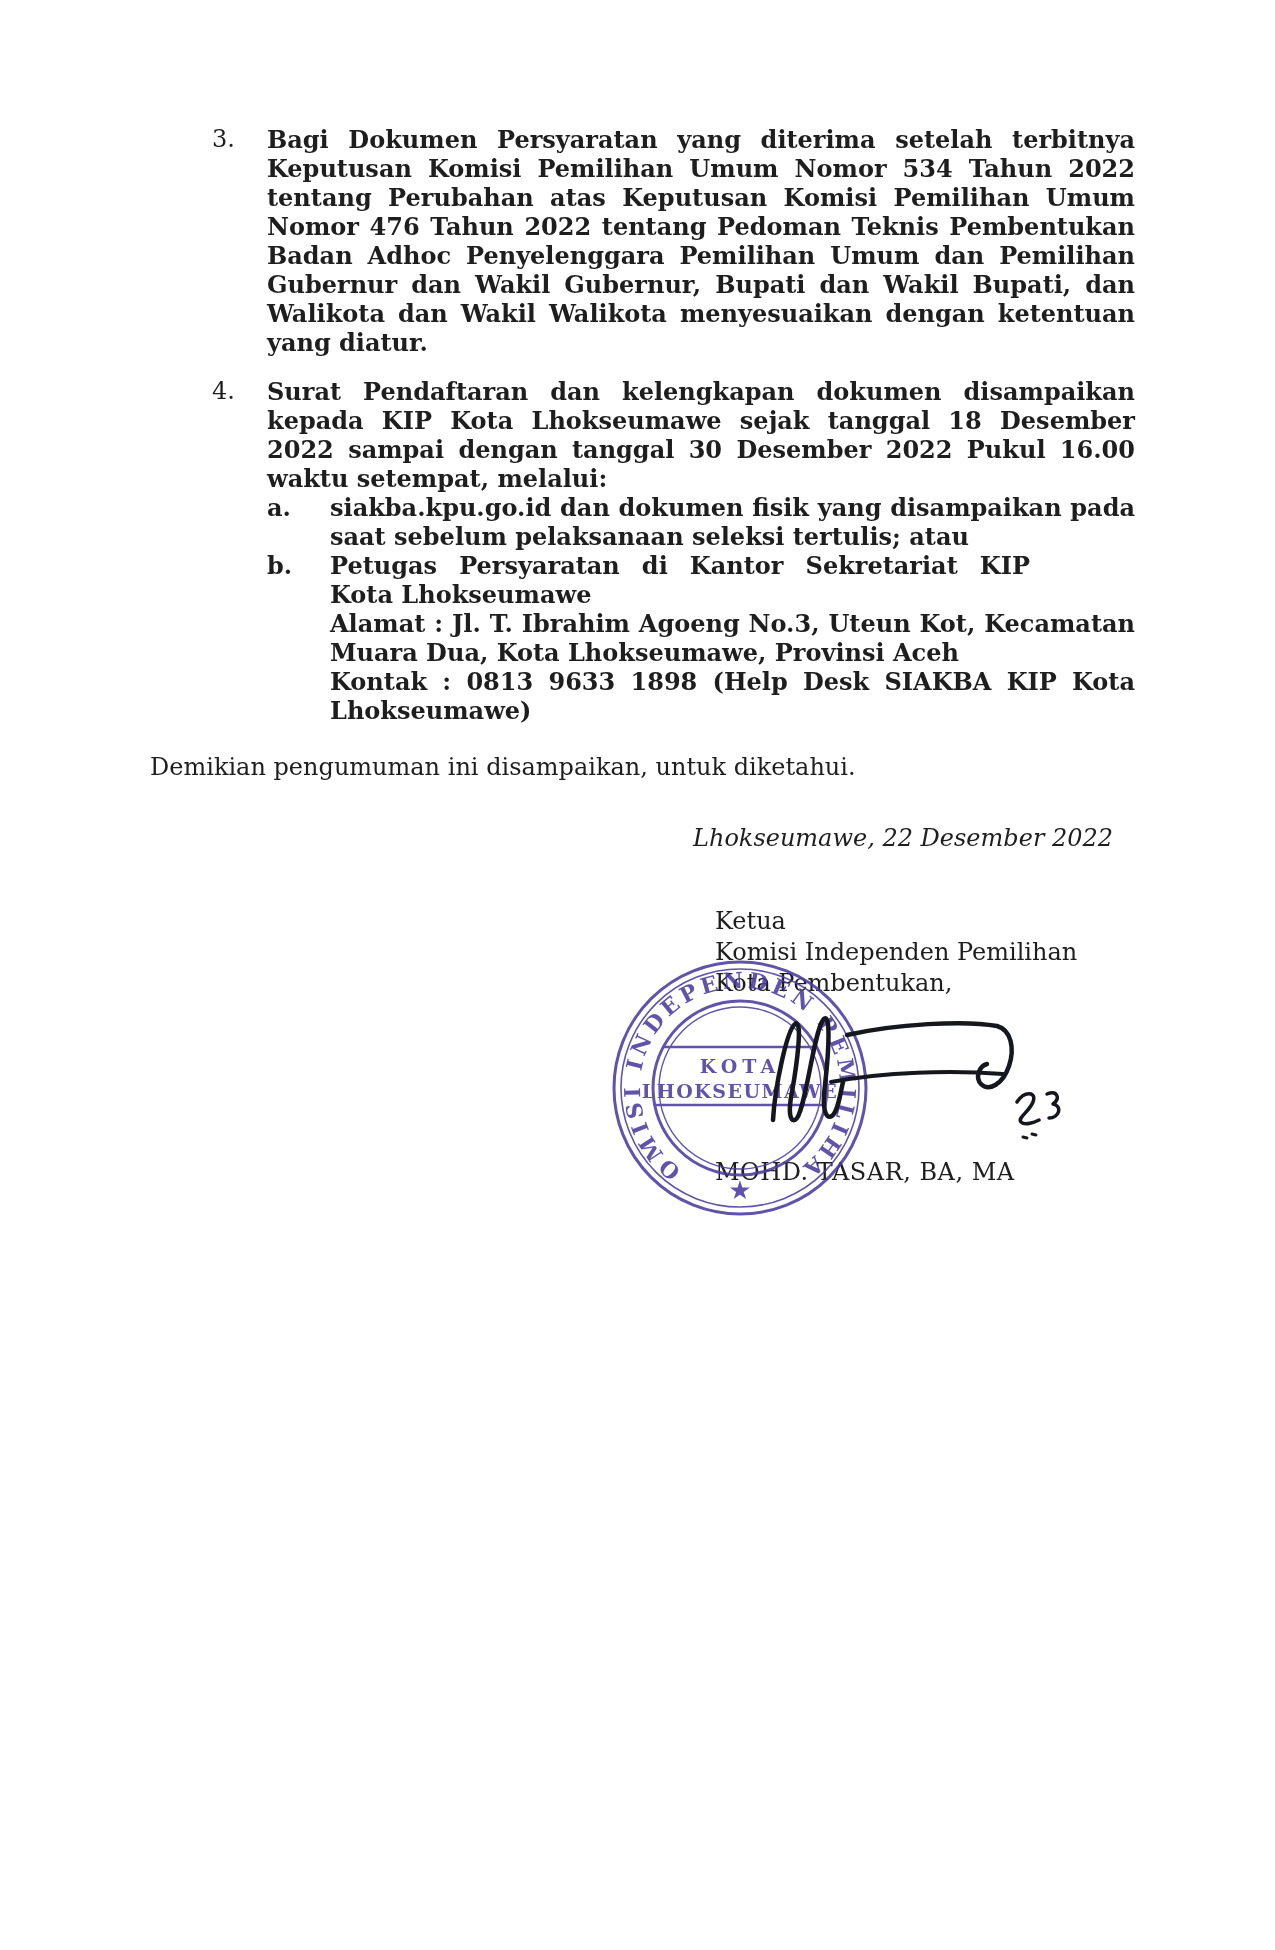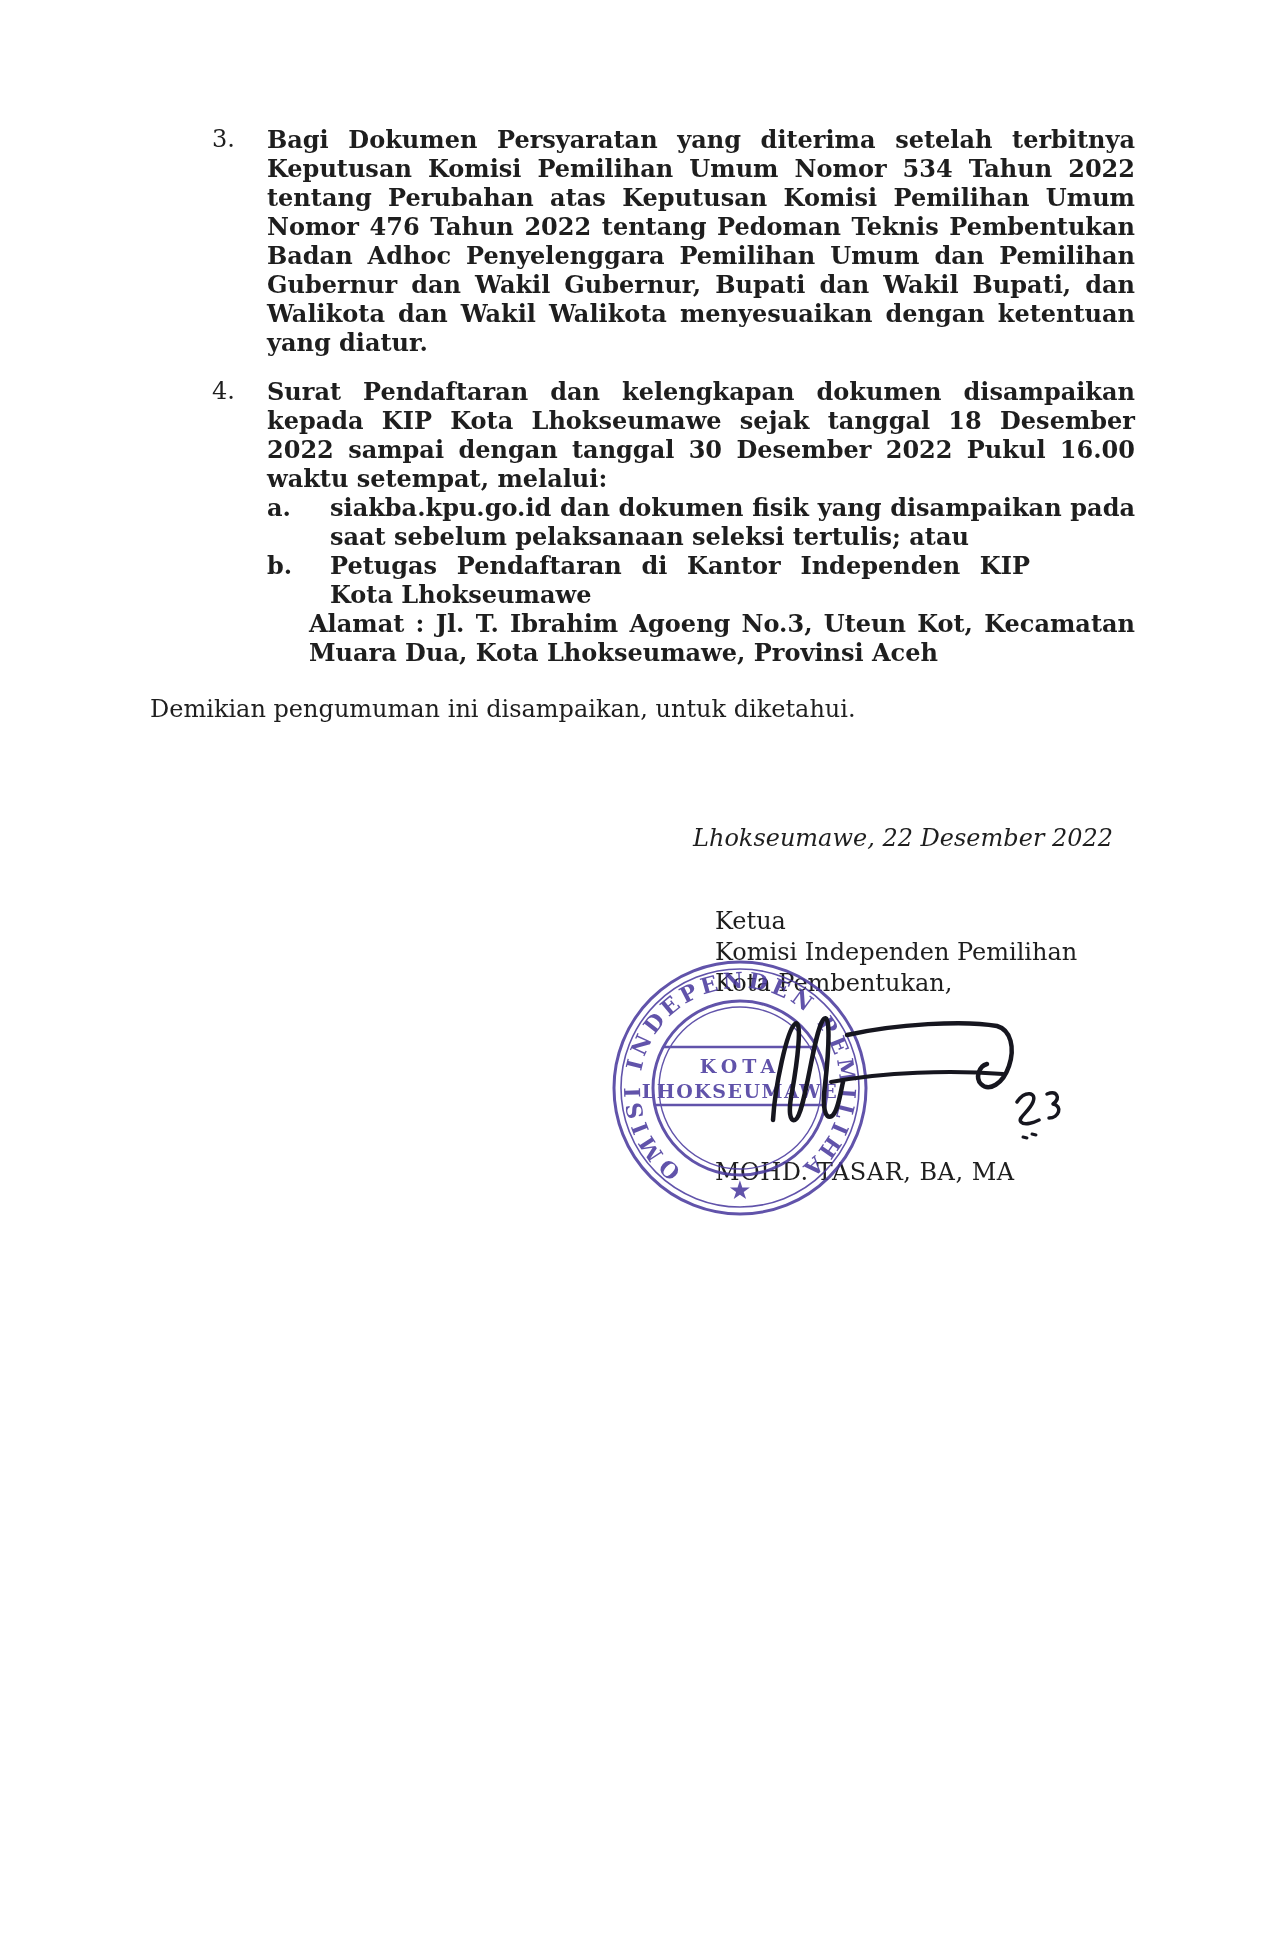--- a/index.html
+++ b/index.html
@@ -17,21 +17,21 @@
     font-size:24px; line-height:29px;
   }
   .list-item { display:flex; margin-bottom:20px; }
   .num { flex:0 0 55px; margin-left:62px; }
   .item-body { flex:1;font-weight:bold; }
   .para { text-align:justify; }
   .sub-item { display:flex; }
   .sub-letter { flex:0 0 63px; }
   .sub-body { flex:1; text-align:justify; }
   .sub-body.narrow { max-width:700px; }
-  .detail { margin-left:42px; text-align:justify; }
+  .detail { margin-left:63px; text-align:justify; }
   .closing { margin-top:28px; }
 
   .place-date { position:absolute; left:693px; top:824px; font-size:24px;font-style:italic; }
   .signer-block {
     position:absolute; left:715px; top:906px; width:385px;
     font-size:24px; line-height:31px; text-align:left;
   }
   .signer-name {
     position:absolute; left:715px; top:1158px; width:385px;
     font-size:24px; text-align:left; letter-spacing:0.5px;
@@ -64,23 +64,24 @@
     <div class="list-item">
       <div class="num">4.</div>
       <div class="item-body">
         <div class="para">Surat Pendaftaran dan kelengkapan dokumen disampaikan kepada KIP Kota Lhokseumawe sejak tanggal 18 Desember 2022 sampai dengan tanggal 30 Desember 2022 Pukul 16.00 waktu setempat, melalui:</div>
         <div class="sub-item">
           <div class="sub-letter">a.</div>
           <div class="sub-body">siakba.kpu.go.id dan dokumen fisik yang disampaikan pada saat sebelum pelaksanaan seleksi tertulis; atau</div>
         </div>
         <div class="sub-item">
           <div class="sub-letter">b.</div>
-          <div class="sub-body narrow">Petugas Pendaftaran di Kantor Independen KIP Kota Lhokseumawe</div>
+          <div class="sub-body narrow">Petugas Persyaratan di Kantor Sekretariat KIP Kota Lhokseumawe</div>
         </div>
         <div class="detail">Alamat : Jl. T. Ibrahim Agoeng No.3, Uteun Kot, Kecamatan Muara Dua, Kota Lhokseumawe, Provinsi Aceh</div>
+        <div class="detail">Kontak : 0813 9633 1898 (Help Desk SIAKBA KIP Kota Lhokseumawe)</div>
       </div>
     </div>
 
     <div class="closing">Demikian pengumuman ini disampaikan, untuk diketahui.</div>
   </div>
 
   <div class="place-date">Lhokseumawe, 22 Desember 2022</div>
 
   <div class="signer-block">
     <div>Ketua</div>

